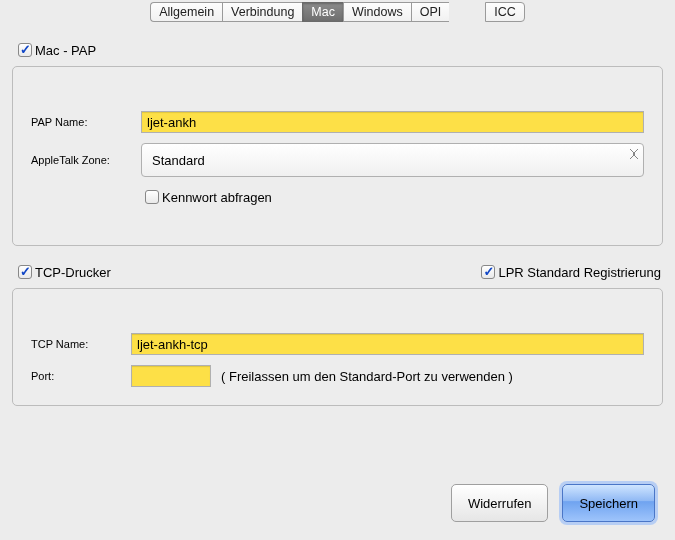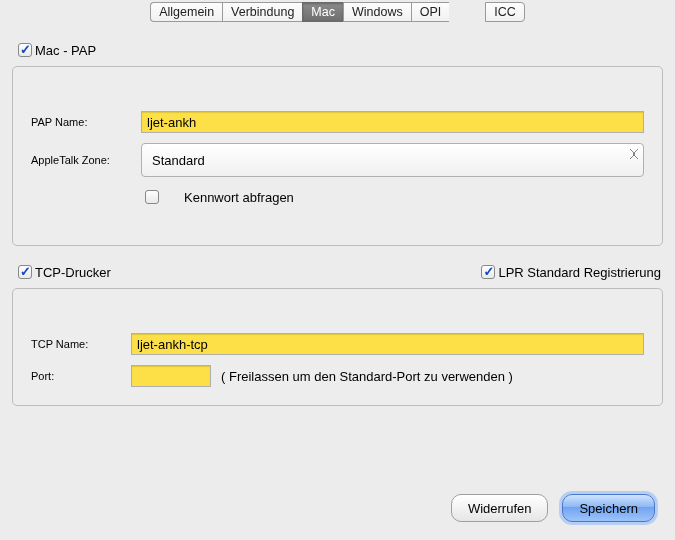--- a/index.html
+++ b/index.html
@@ -142,24 +142,24 @@
   }
   
   .button-row {
     position: absolute;
     right: 20px;
     bottom: 18px;
     display: flex;
     gap: 14px;
   }
   button.mac-btn {
-    height: 28px;
+    height: 38px;
     min-width: 92px;
     border: 1px solid #9f9f9f;
-    border-radius: 10px;
+    border-radius: 5px;
     background: linear-gradient(#ffffff,#e6e6e6);
     font-family: inherit;
     font-size: 13px;
     color: #000;
     padding: 0 16px;
     cursor: default;
     box-shadow: 0 1px 0 #fff inset;
   }
   button.mac-btn.primary {
     background: linear-gradient(#cfe5ff,#8fb8f4 45%,#6fa3f0 46%,#9ec4fb);
@@ -201,21 +201,21 @@
         <div class="field">
           <div class="select-wrap">
             <select class="mac-select">
               <option>Standard</option>
             </select>
           </div>
         </div>
       </div>
       <div class="row">
         <div class="label"></div>
-        <div class="field" style="display:flex;align-items:center;gap:22px;">
+        <div class="field" style="display:flex;align-items:center;gap:0;">
           <input type="checkbox" class="mac-cb" style="">
           <span>Kennwort abfragen</span>
         </div>
       </div>
     </div>
 
     <div class="checks-split">
       <div class="check-row" style="margin:0;">
         <input type="checkbox" class="mac-cb" checked="" style="">
         <span>TCP-Drucker</span>

